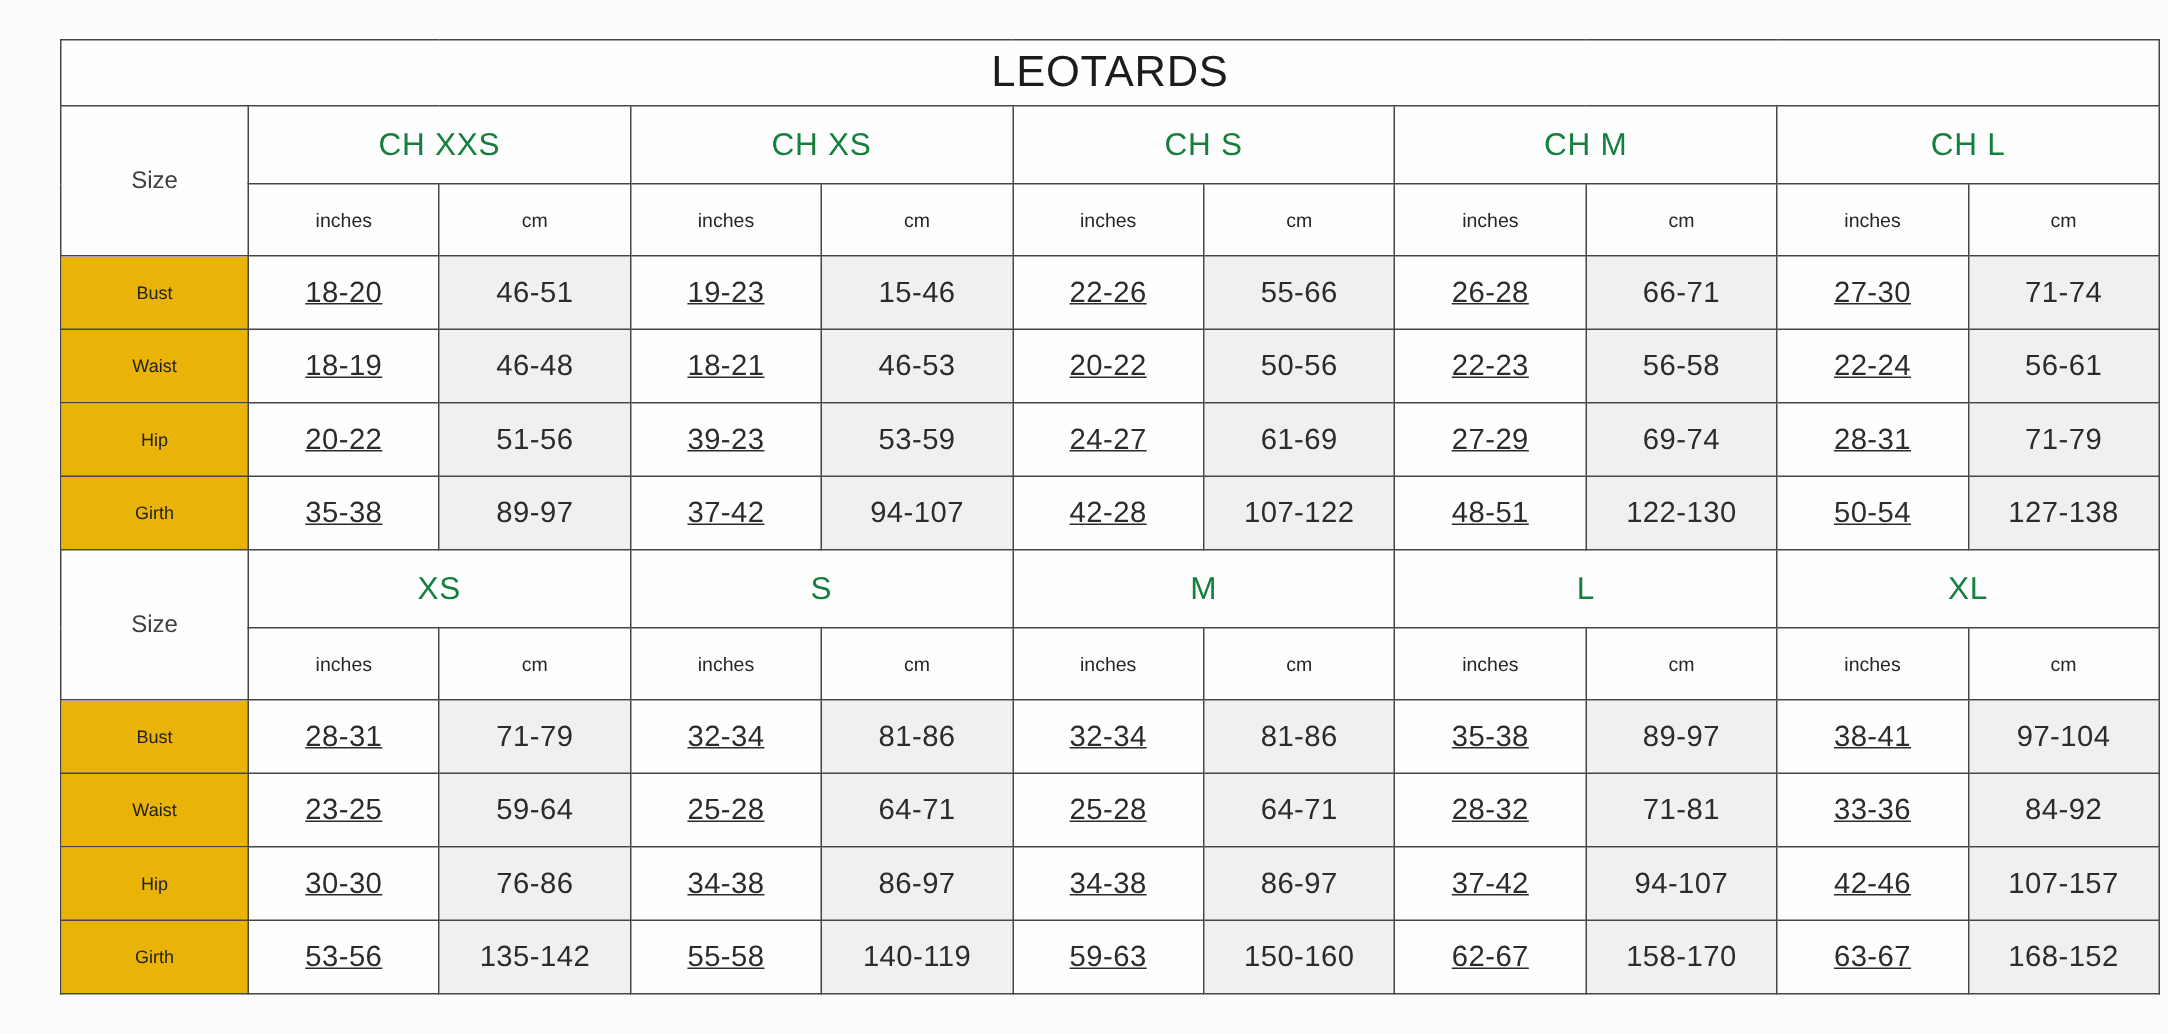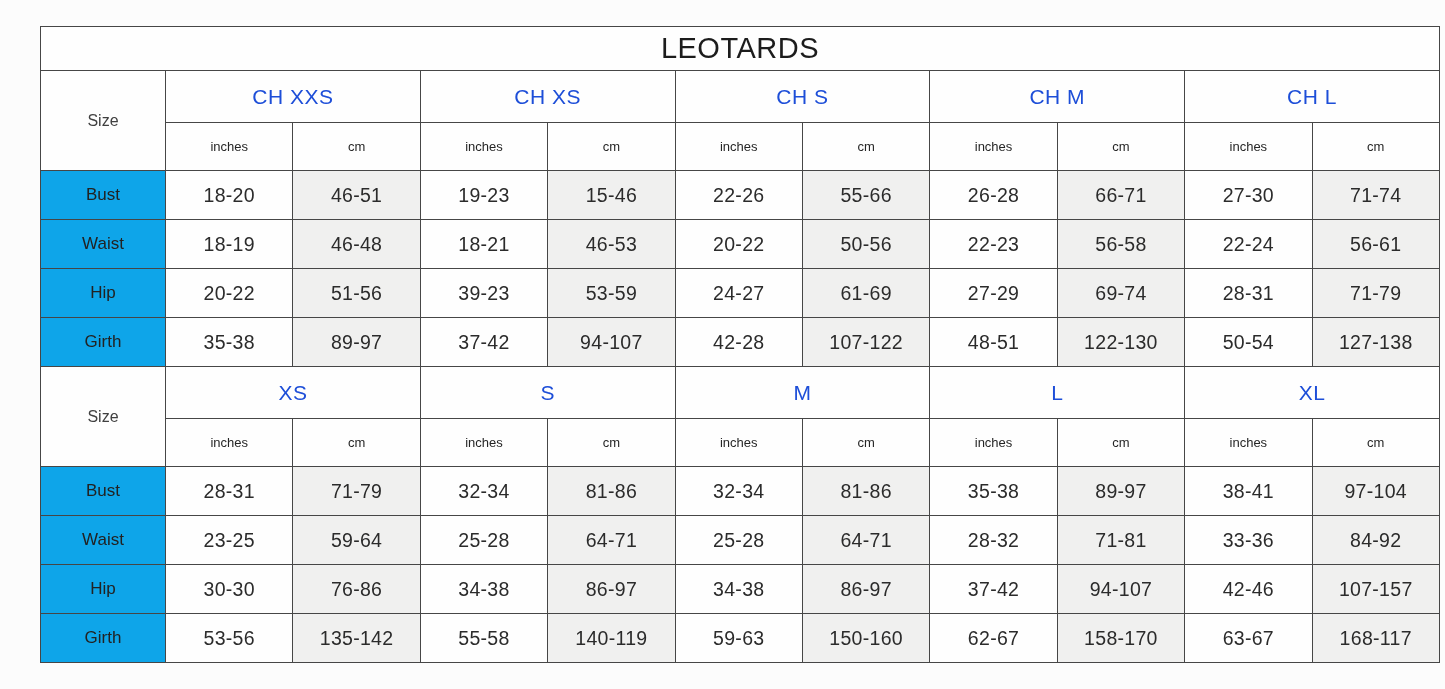--- a/index.html
+++ b/index.html
@@ -40,45 +40,46 @@
   td.size-corner-cell {
     font-size: 16px;
     color: #404040;
   }
   tr.group-row td {
     height: 51px;
   }
   td.group-header-cell {
     font-size: 21px;
     letter-spacing: 0.5px;
-    color: #1d4ed8;
+    color: #15803d;
   }
   tr.units-row td {
     height: 47px;
     font-size: 13px;
     color: #262626;
   }
   tr.data-row td {
     height: 48px;
   }
   td.row-label-cell {
-    font-size: 17px;
+    font-size: 12px;
     color: #222222;
-    background: #0ea5e9;
+    background: #eab308;
   }
   td.value-cell {
     font-size: 19.5px;
     letter-spacing: 0.3px;
     color: #2b2b2b;
   }
   td.cm-cell {
     background: #f0f0ef;
   }
   td.inches-cell {
     background: #fefefe;
+    text-decoration: underline;
   }
 </style>
 </head>
 <body>
 
 <div class="page">
   <table class="size-chart">
     <colgroup id="chart-colgroup">
         <col style="width: 125px;">
         <col style="width: 127.4px;">
@@ -231,17 +232,17 @@
           <td class="row-label-cell">Girth</td>
           <td class="value-cell inches-cell">53-56</td>
           <td class="value-cell cm-cell">135-142</td>
           <td class="value-cell inches-cell">55-58</td>
           <td class="value-cell cm-cell">140-119</td>
           <td class="value-cell inches-cell">59-63</td>
           <td class="value-cell cm-cell">150-160</td>
           <td class="value-cell inches-cell">62-67</td>
           <td class="value-cell cm-cell">158-170</td>
           <td class="value-cell inches-cell">63-67</td>
-          <td class="value-cell cm-cell">168-117</td>
+          <td class="value-cell cm-cell">168-152</td>
         </tr>
       </tbody>
   </table>
 </div>
 
 </body></html>

